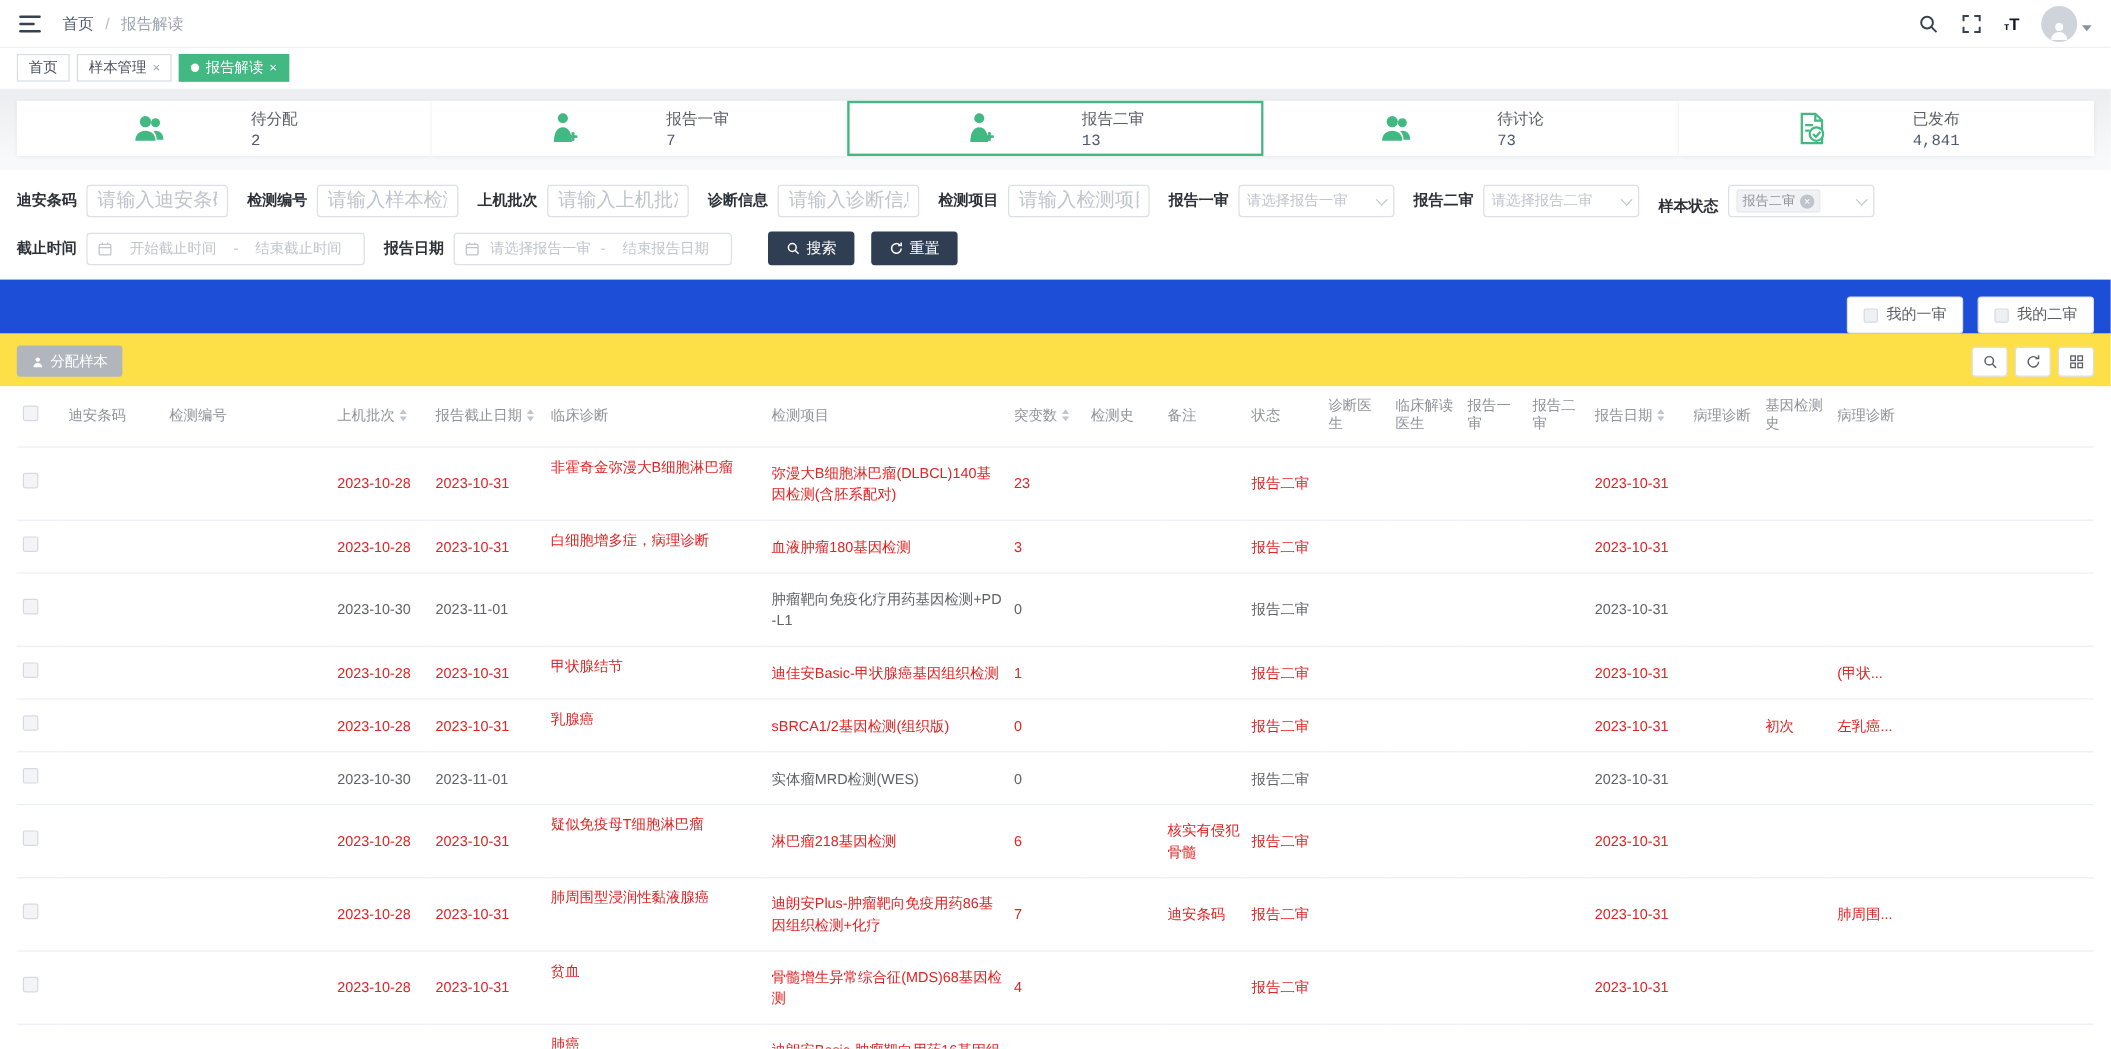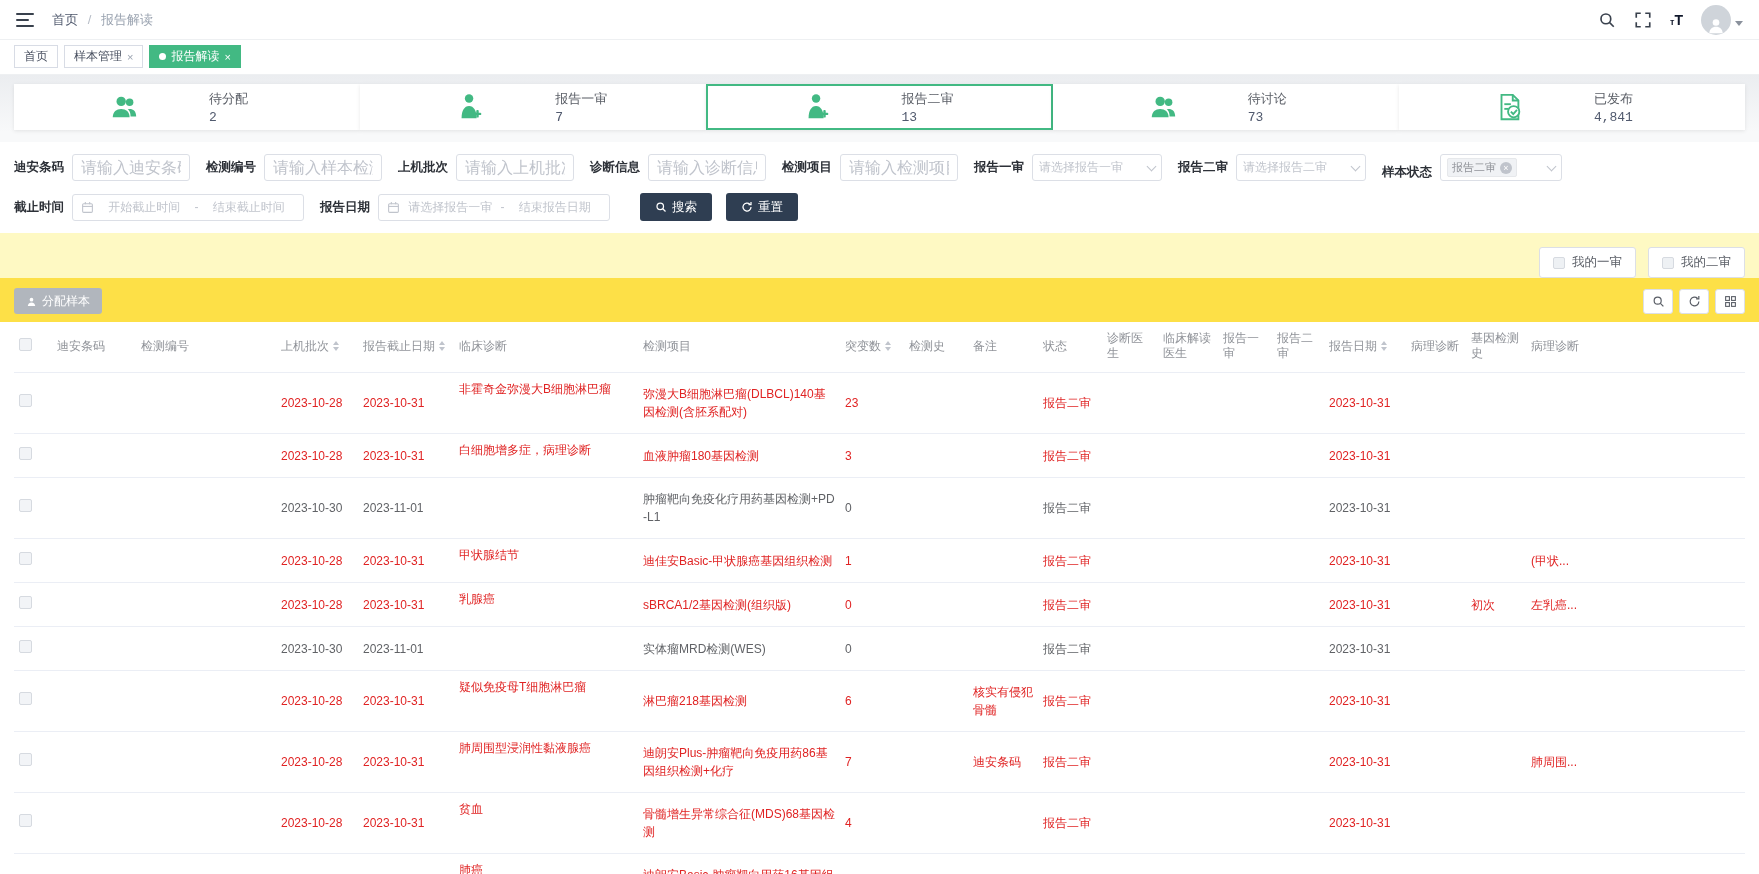--- a/index.html
+++ b/index.html
@@ -66,21 +66,21 @@
   .date-range { width:232px; height:27px; border:1px solid #dcdfe6; border-radius:3px;
     display:flex; align-items:center; padding:0 8px; gap:4px; background:#fff; }
   .date-range .cal { width:13px; height:13px; color:#c0c4cc; }
   .date-range .dph { flex:1; text-align:center; color:#c0c4cc; }
   .date-range .dsep { color:#c0c4cc; }
   .btn-dark { height:28px; border:none; border-radius:3px; background:#2f3e52; color:#fff;
     padding:0 15px; font-size:12.5px; display:inline-flex; align-items:center; gap:5px; cursor:pointer; margin-left:14px;
     font-family:inherit; }
   .btn-dark svg { width:12px; height:12px; }
 
-  .myreview-row { display:flex; justify-content:flex-end; gap:12px; padding:14px 14px 0; background:#fef9c3; }
+  .myreview-row { display:flex; justify-content:flex-end; gap:12px; padding:14px 14px 0; background:#1d4ed8; }
   .chk-btn { display:inline-flex; align-items:center; gap:7px; border:1px solid #dcdfe6; border-radius:3px;
     background:#fff; padding:6px 13px; cursor:pointer; color:#5a5e66; font-size:12.5px; font-family:inherit; }
   .chk-box { width:12px; height:12px; background:#eef1f4; border:1px solid #d6dae0; border-radius:2px; }
 
   
   .table-toolbar { display:flex; justify-content:space-between; align-items:flex-end; padding:10px 14px 8px; background:#fde047; }
   .btn-assign { height:26px; border:none; border-radius:3px; background:#b1b6bd; color:#fff;
     padding:0 12px; font-size:12px; display:inline-flex; align-items:center; gap:5px; cursor:pointer; font-family:inherit; }
   .btn-assign svg { width:11px; height:11px; fill:#fff; }
   .tt-icons { display:flex; gap:6px; }

